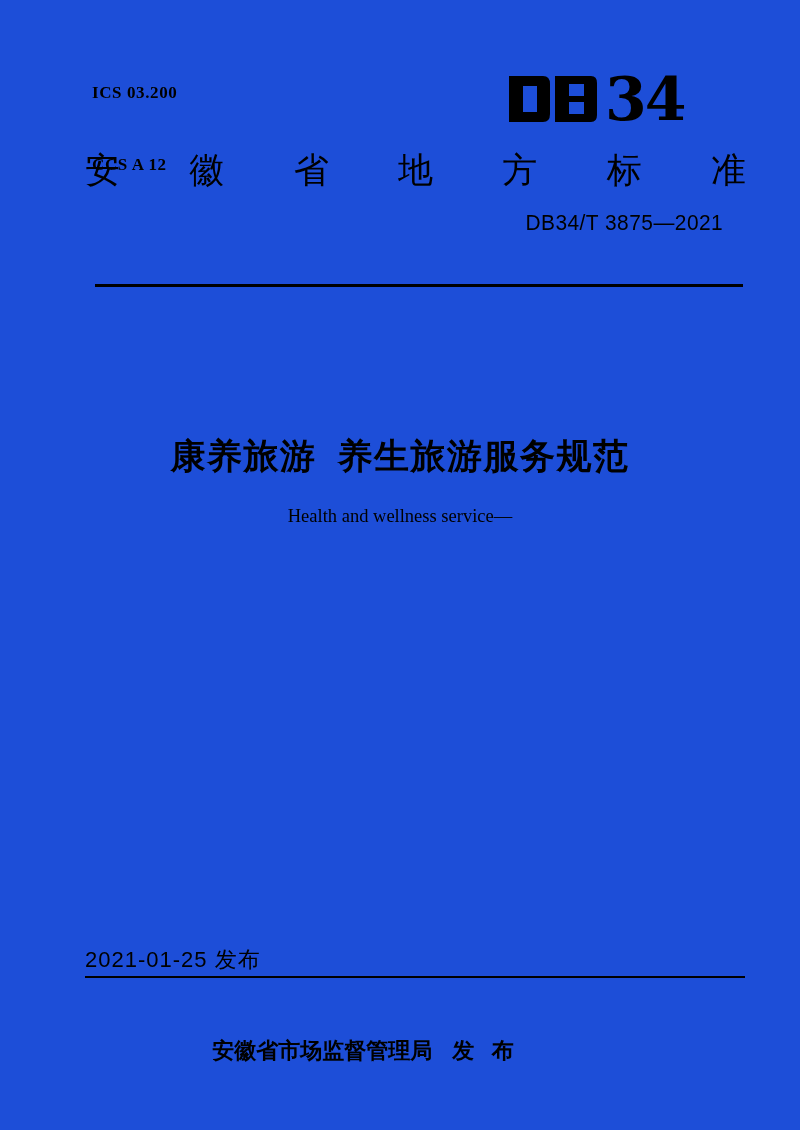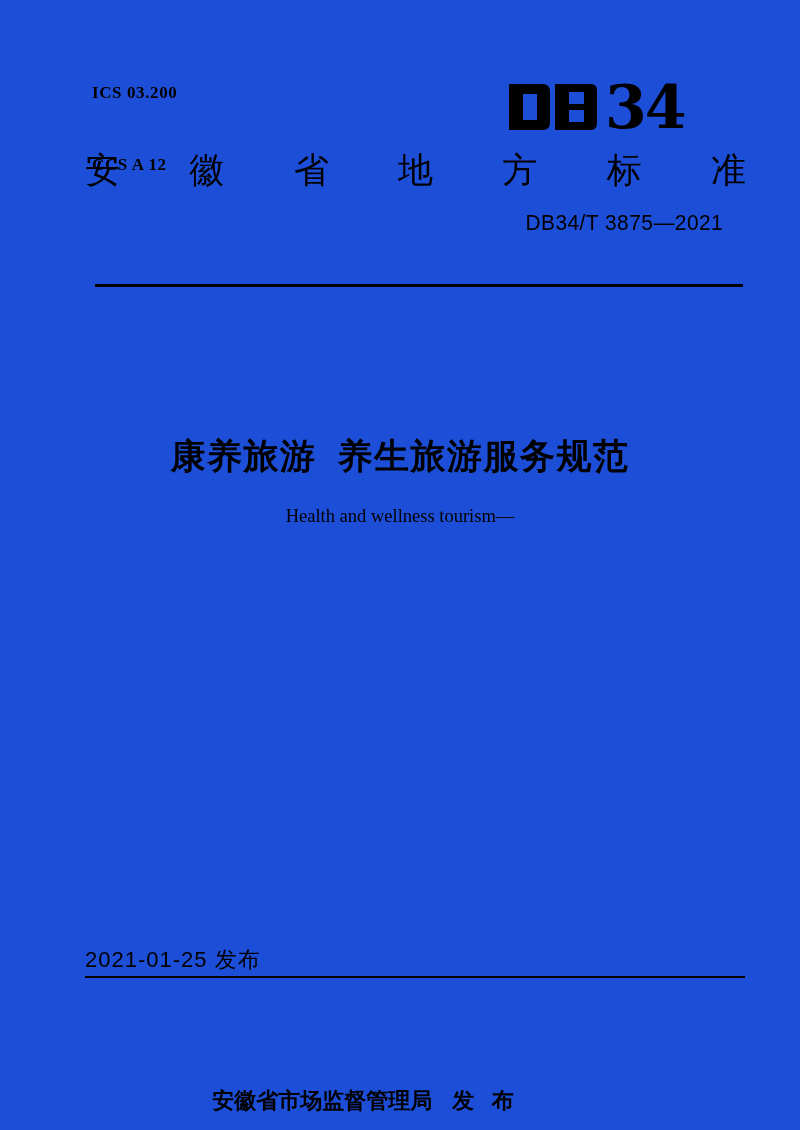--- a/index.html
+++ b/index.html
@@ -27,21 +27,21 @@
     font-size: 17px;
     line-height: 24px;
     letter-spacing: 0.6px;
     white-space: pre;
   }
 
   
   .logo {
     position: absolute;
     left: 508px;
-    top: 84px;
+    top: 76px;
     display: flex;
     align-items: flex-start;
   }
   .logo svg { display: block; }
   .logo-num {
     font-family: "DejaVu Serif", serif;
     font-weight: bold;
     font-size: 60px;
     line-height: 46px;
     letter-spacing: -2px;
@@ -135,21 +135,21 @@
     font-size: 22px;
     line-height: 24px;
     font-weight: 400;
     letter-spacing: 1px;
   }
 
   
   .issuer-row {
     position: absolute;
     left: 0;
-    top: 1088px;
+    top: 1038px;
     width: 732px;
     display: flex;
     justify-content: center;
     align-items: flex-end;
     font-size: 22px;
     line-height: 26px;
     font-weight: bold;
   }
   .issuer-row .publish-label {
     margin-left: 20px;
@@ -186,21 +186,21 @@
       <span>准</span>
     </div>
 
   <div class="std-number">DB34/T 3875—2021</div>
 
   <div class="rule rule-top"></div>
 
   <div class="doc-title">康养旅游 养生旅游服务规范</div>
 
   <div class="doc-title-en">
-    <div>Health and wellness tourism—</div>
+    <div>Health and wellness service—</div>
   </div>
 
   <div class="dates-row">
     <span>2021-01-25 发布</span>
   </div>
 
   <div class="rule rule-bottom"></div>
 
   <div class="issuer-row">
     <span>安徽省市场监督管理局</span>

